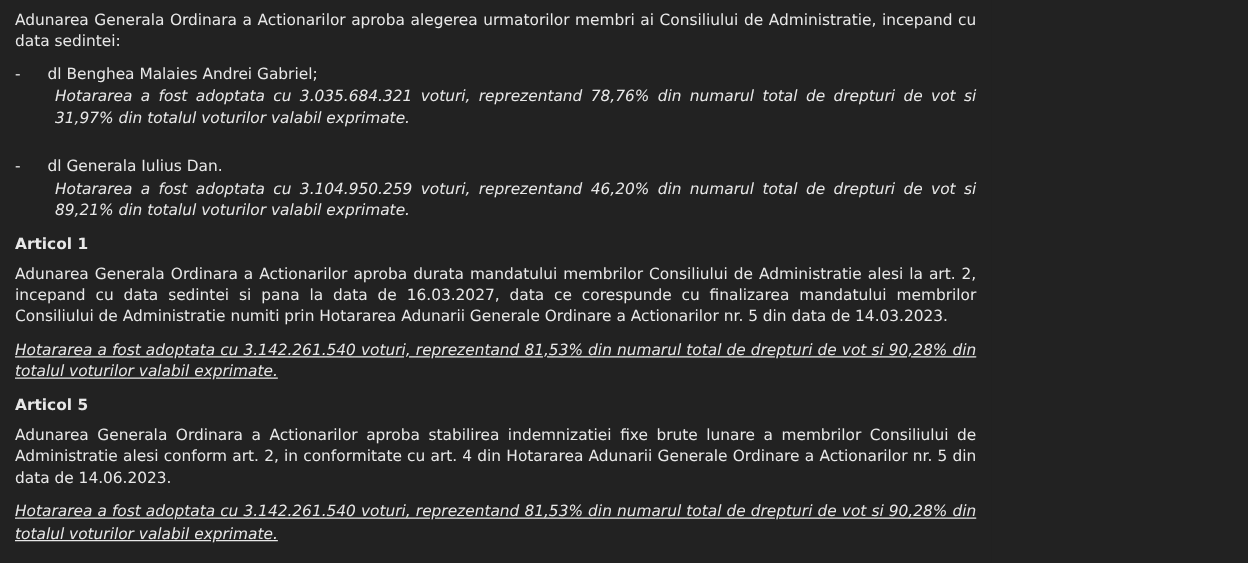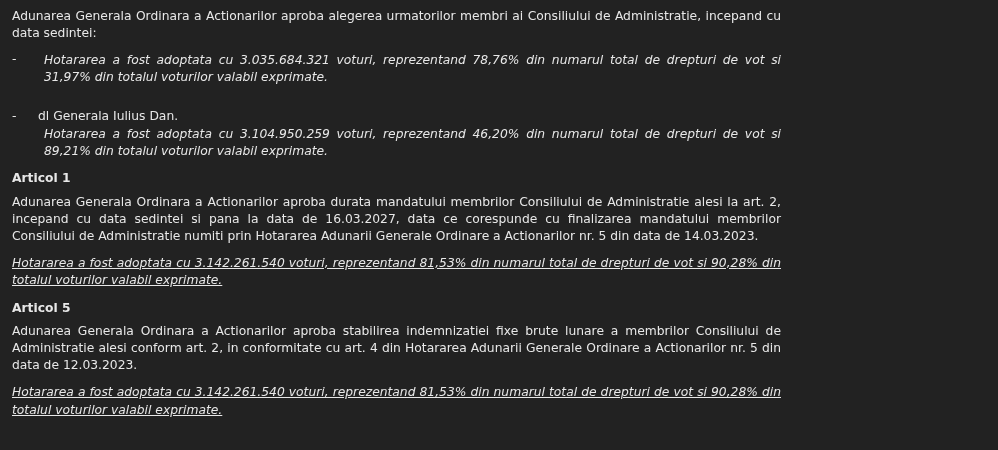--- a/index.html
+++ b/index.html
@@ -90,20 +90,21 @@
 </head>
 <body>
 
 <div class="page">
 
   <p class="intro">Adunarea Generala Ordinara a Actionarilor aproba alegerea urmatorilor membri ai Consiliului de Administratie, incepand cu data sedintei:</p>
 
   <div class="bullet-row">
     <span class="dash">-</span>
     <div class="bullet-body">
+      <p class="bullet-name">dl Benghea Malaies Andrei Gabriel;</p>
       <p class="vote-note">Hotararea a fost adoptata cu 3.035.684.321 voturi, reprezentand 78,76% din numarul total de drepturi de vot si 31,97% din totalul voturilor valabil exprimate.</p>
     </div>
   </div>
 
   <div class="gap-after-bullet"></div>
 
   <div class="bullet-row">
     <span class="dash">-</span>
     <div class="bullet-body">
       <p class="bullet-name">dl Generala Iulius Dan.</p>
@@ -111,16 +112,16 @@
     </div>
   </div>
 
   <div class="gap-small"></div>
 
   <p class="article-heading">Articol 1</p>
   <p class="body-par">Adunarea Generala Ordinara a Actionarilor aproba durata mandatului membrilor Consiliului de Administratie alesi la art. 2, incepand cu data sedintei si pana la data de 16.03.2027, data ce corespunde cu finalizarea mandatului membrilor Consiliului de Administratie numiti prin Hotararea Adunarii Generale Ordinare a Actionarilor nr. 5 din data de 14.03.2023.</p>
   <p class="vote-block">Hotararea a fost adoptata cu 3.142.261.540 voturi, reprezentand 81,53% din numarul total de drepturi de vot si 90,28% din totalul voturilor valabil exprimate.</p>
 
   <p class="article-heading">Articol 5</p>
-  <p class="body-par">Adunarea Generala Ordinara a Actionarilor aproba stabilirea indemnizatiei fixe brute lunare a membrilor Consiliului de Administratie alesi conform art. 2, in conformitate cu art. 4 din Hotararea Adunarii Generale Ordinare a Actionarilor nr. 5 din data de 12.03.2023.</p>
+  <p class="body-par">Adunarea Generala Ordinara a Actionarilor aproba stabilirea indemnizatiei fixe brute lunare a membrilor Consiliului de Administratie alesi conform art. 2, in conformitate cu art. 4 din Hotararea Adunarii Generale Ordinare a Actionarilor nr. 5 din data de 14.06.2023.</p>
   <p class="vote-block last">Hotararea a fost adoptata cu 3.142.261.540 voturi, reprezentand 81,53% din numarul total de drepturi de vot si 90,28% din totalul voturilor valabil exprimate.</p>
 
 </div>
 
 </body></html>

